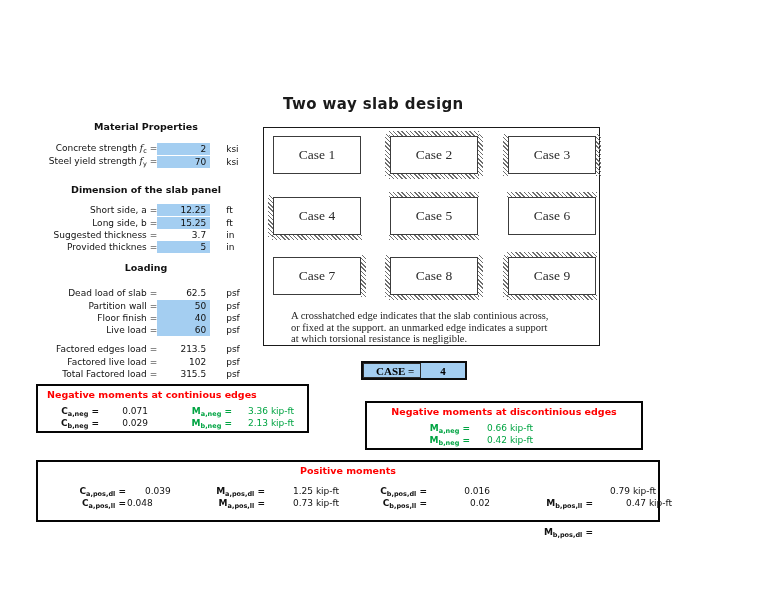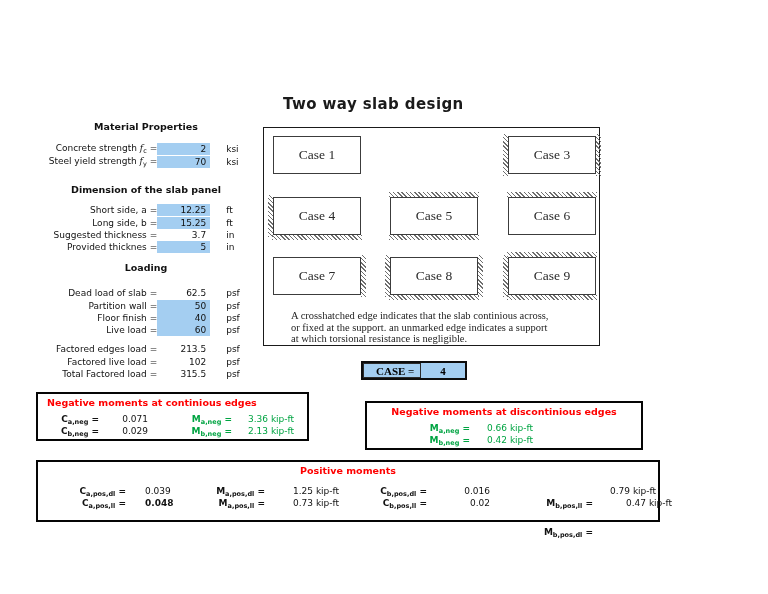--- a/index.html
+++ b/index.html
@@ -38,21 +38,21 @@
   .cs-label{width:58px;height:100%;box-sizing:border-box;border:1px solid #2b2b2b;
             display:flex;align-items:center;padding-left:12px;}
   .cs-value{flex:1;text-align:center;}
   
   .mbox{border:2px solid #050505;box-sizing:border-box;background:#fff;}
   .mtitle{position:absolute;top:3px;font-size:9.5px;font-weight:bold;color:#fe0000;white-space:nowrap;}
   .mrow{position:relative;height:12.2px;font-size:9px;white-space:nowrap;}
   .pr{position:absolute;top:0;}
   .lab{font-weight:bold;}
   .green{color:#00a442;}
-  .negcont{left:36px;top:392px;width:273px;height:49px;}
+  .negcont{left:36px;top:384px;width:273px;height:49px;}
   .negdisc{left:365px;top:401px;width:278px;height:49px;}
   .posbox{left:36px;top:460px;width:624px;height:62px;}
   .rows-pad{position:absolute;left:0;right:0;}
 </style>
 </head>
 <body>
 
 <div class="abs pagetitle">Two way slab design</div>
 
 <div class="abs sechead" style="top:121px;">Material Properties</div>
@@ -135,20 +135,27 @@
     <span class="llabel">Total Factored load =</span>
     <span class="lval">315.5</span>
     <span class="lunit">psf</span>
   </div>
 </div>
 
 <div class="abs bigbox">
 
   <div class="casebox" style="left:9px;top:8px;">
     <span>Case 1</span>
+  </div>
+  <div class="casebox" style="left:126px;top:8px;">
+    <div class="hz h-top"></div>
+    <div class="hz h-bot"></div>
+    <div class="hv h-left"></div>
+    <div class="hv h-right"></div>
+    <span>Case 2</span>
   </div>
   <div class="casebox" style="left:244px;top:8px;">
     <div class="hv h-left"></div>
     <div class="hv h-right"></div>
     <span>Case 3</span>
   </div>
 
   <div class="casebox" style="left:9px;top:69px;">
     <div class="hv h-left"></div>
     <div class="hz h-bot"></div>
@@ -233,21 +240,21 @@
       <span class="pr" style="left:107px;">0.039</span>
       <span class="pr lab" style="right:393px;"><span>M</span><sub>a,pos,dl</sub><span> =</span></span>
       <span class="pr" style="left:255px;">1.25 kip-ft</span>
       <span class="pr lab" style="right:231px;"><span>C</span><sub>b,pos,dl</sub><span> =</span></span>
       <span class="pr" style="right:168px;">0.016</span>
       <span class="pr lab" style="right:65px;margin-top:41px;"><span>M</span><sub>b,pos,dl</sub><span> =</span></span>
       <span class="pr" style="left:572px;">0.79 kip-ft</span>
     </div>
     <div class="mrow">
       <span class="pr lab" style="right:532px;"><span>C</span><sub>a,pos,ll</sub><span> =</span></span>
-      <span class="pr" style="left:107px;font-weight:bold;">0.048</span>
+      <span class="pr" style="left:89px;">0.048</span>
       <span class="pr lab" style="right:393px;"><span>M</span><sub>a,pos,ll</sub><span> =</span></span>
       <span class="pr" style="left:255px;">0.73 kip-ft</span>
       <span class="pr lab" style="right:231px;"><span>C</span><sub>b,pos,ll</sub><span> =</span></span>
       <span class="pr" style="right:168px;">0.02</span>
       <span class="pr lab" style="right:65px;"><span>M</span><sub>b,pos,ll</sub><span> =</span></span>
       <span class="pr" style="left:588px;">0.47 kip-ft</span>
     </div>
   </div>
 </div>
 

